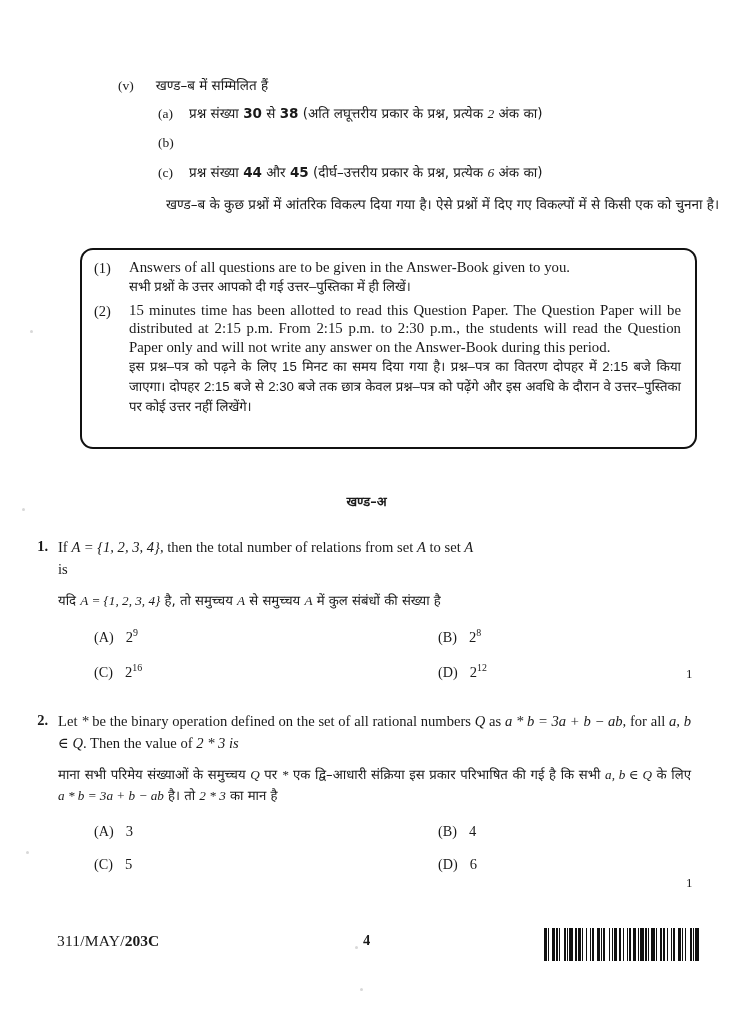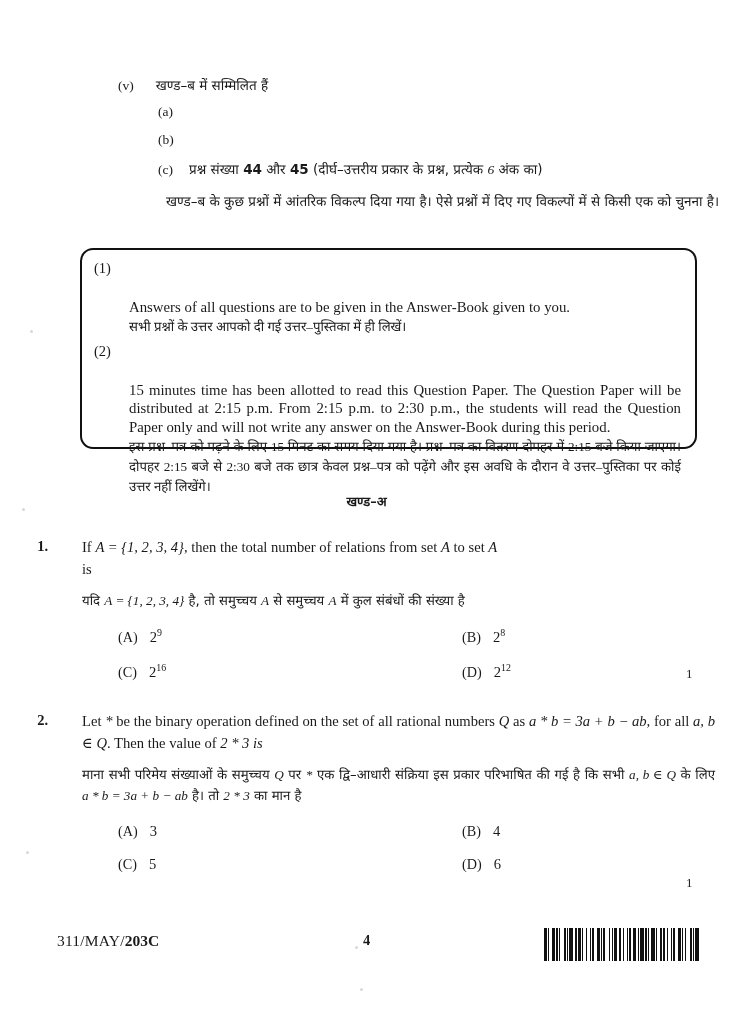--- a/index.html
+++ b/index.html
@@ -82,29 +82,29 @@
     gap: 9px;
     align-items: flex-start;
   }
   .box-row + .box-row { margin-top: 4px; }
   .box-num {
     flex: 0 0 26px;
     font-size: 14.5px;
     line-height: 1.28;
     padding-top: 1px;
   }
-  .box-body { flex: 1 1 auto; margin-top: 40px; }
+  .box-body { flex: 1 1 auto; }
   .box-en {
     font-size: 14.8px;
     line-height: 1.24;
     text-align: justify;
     text-align-last: left;
   }
   .box-hi {
-    font-family: Liberation Serif, serif;
+    font-family: Liberation Sans, sans-serif;
     font-size: 13.2px;
     line-height: 1.5;
     text-align: justify;
     text-align-last: left;
     margin-top: 1px;
   }
 
   
   .section-head {
     position: absolute;
@@ -136,21 +136,21 @@
     gap: 10px;
     align-items: flex-start;
   }
   .q-num {
     flex: 0 0 26px;
     text-align: right;
     font-weight: bold;
     font-size: 14.5px;
     padding-top: 1px;
   }
-  .q-body { flex: 1 1 auto; width: 640px; margin-left: 24px; }
+  .q-body { flex: 1 1 auto; width: 640px; }
   .q-en {
     font-size: 14.6px;
     line-height: 1.5;
     text-align: justify;
     text-align-last: left;
     width: 633px;
   }
   .q-en.spread {
     text-align: justify;
     text-align-last: left;
@@ -243,20 +243,29 @@
   <div class="instr-v">
     <div class="instr-v-head">
       <span class="marker">(v)</span>
       <span class="hi">खण्ड–ब में सम्मिलित हैं</span>
     </div>
 
     <div class="instr-sub">
 
       <div class="sub-row">
         <span class="marker">(a)</span>
+        <span class="sub-text hi">
+          <span>प्रश्न संख्या</span>
+          <span class="bold">30</span>
+          <span>से</span>
+          <span class="bold">38</span>
+          <span>(अति लघूत्तरीय प्रकार के प्रश्न, प्रत्येक</span>
+          <span class="ital en">2</span>
+          <span>अंक का)</span>
+        </span>
       </div>
 
       <div class="sub-row">
         <span class="marker">(b)</span>
       </div>
 
       <div class="sub-row">
         <span class="marker">(c)</span>
         <span class="sub-text hi">
           <span>प्रश्न संख्या</span>

